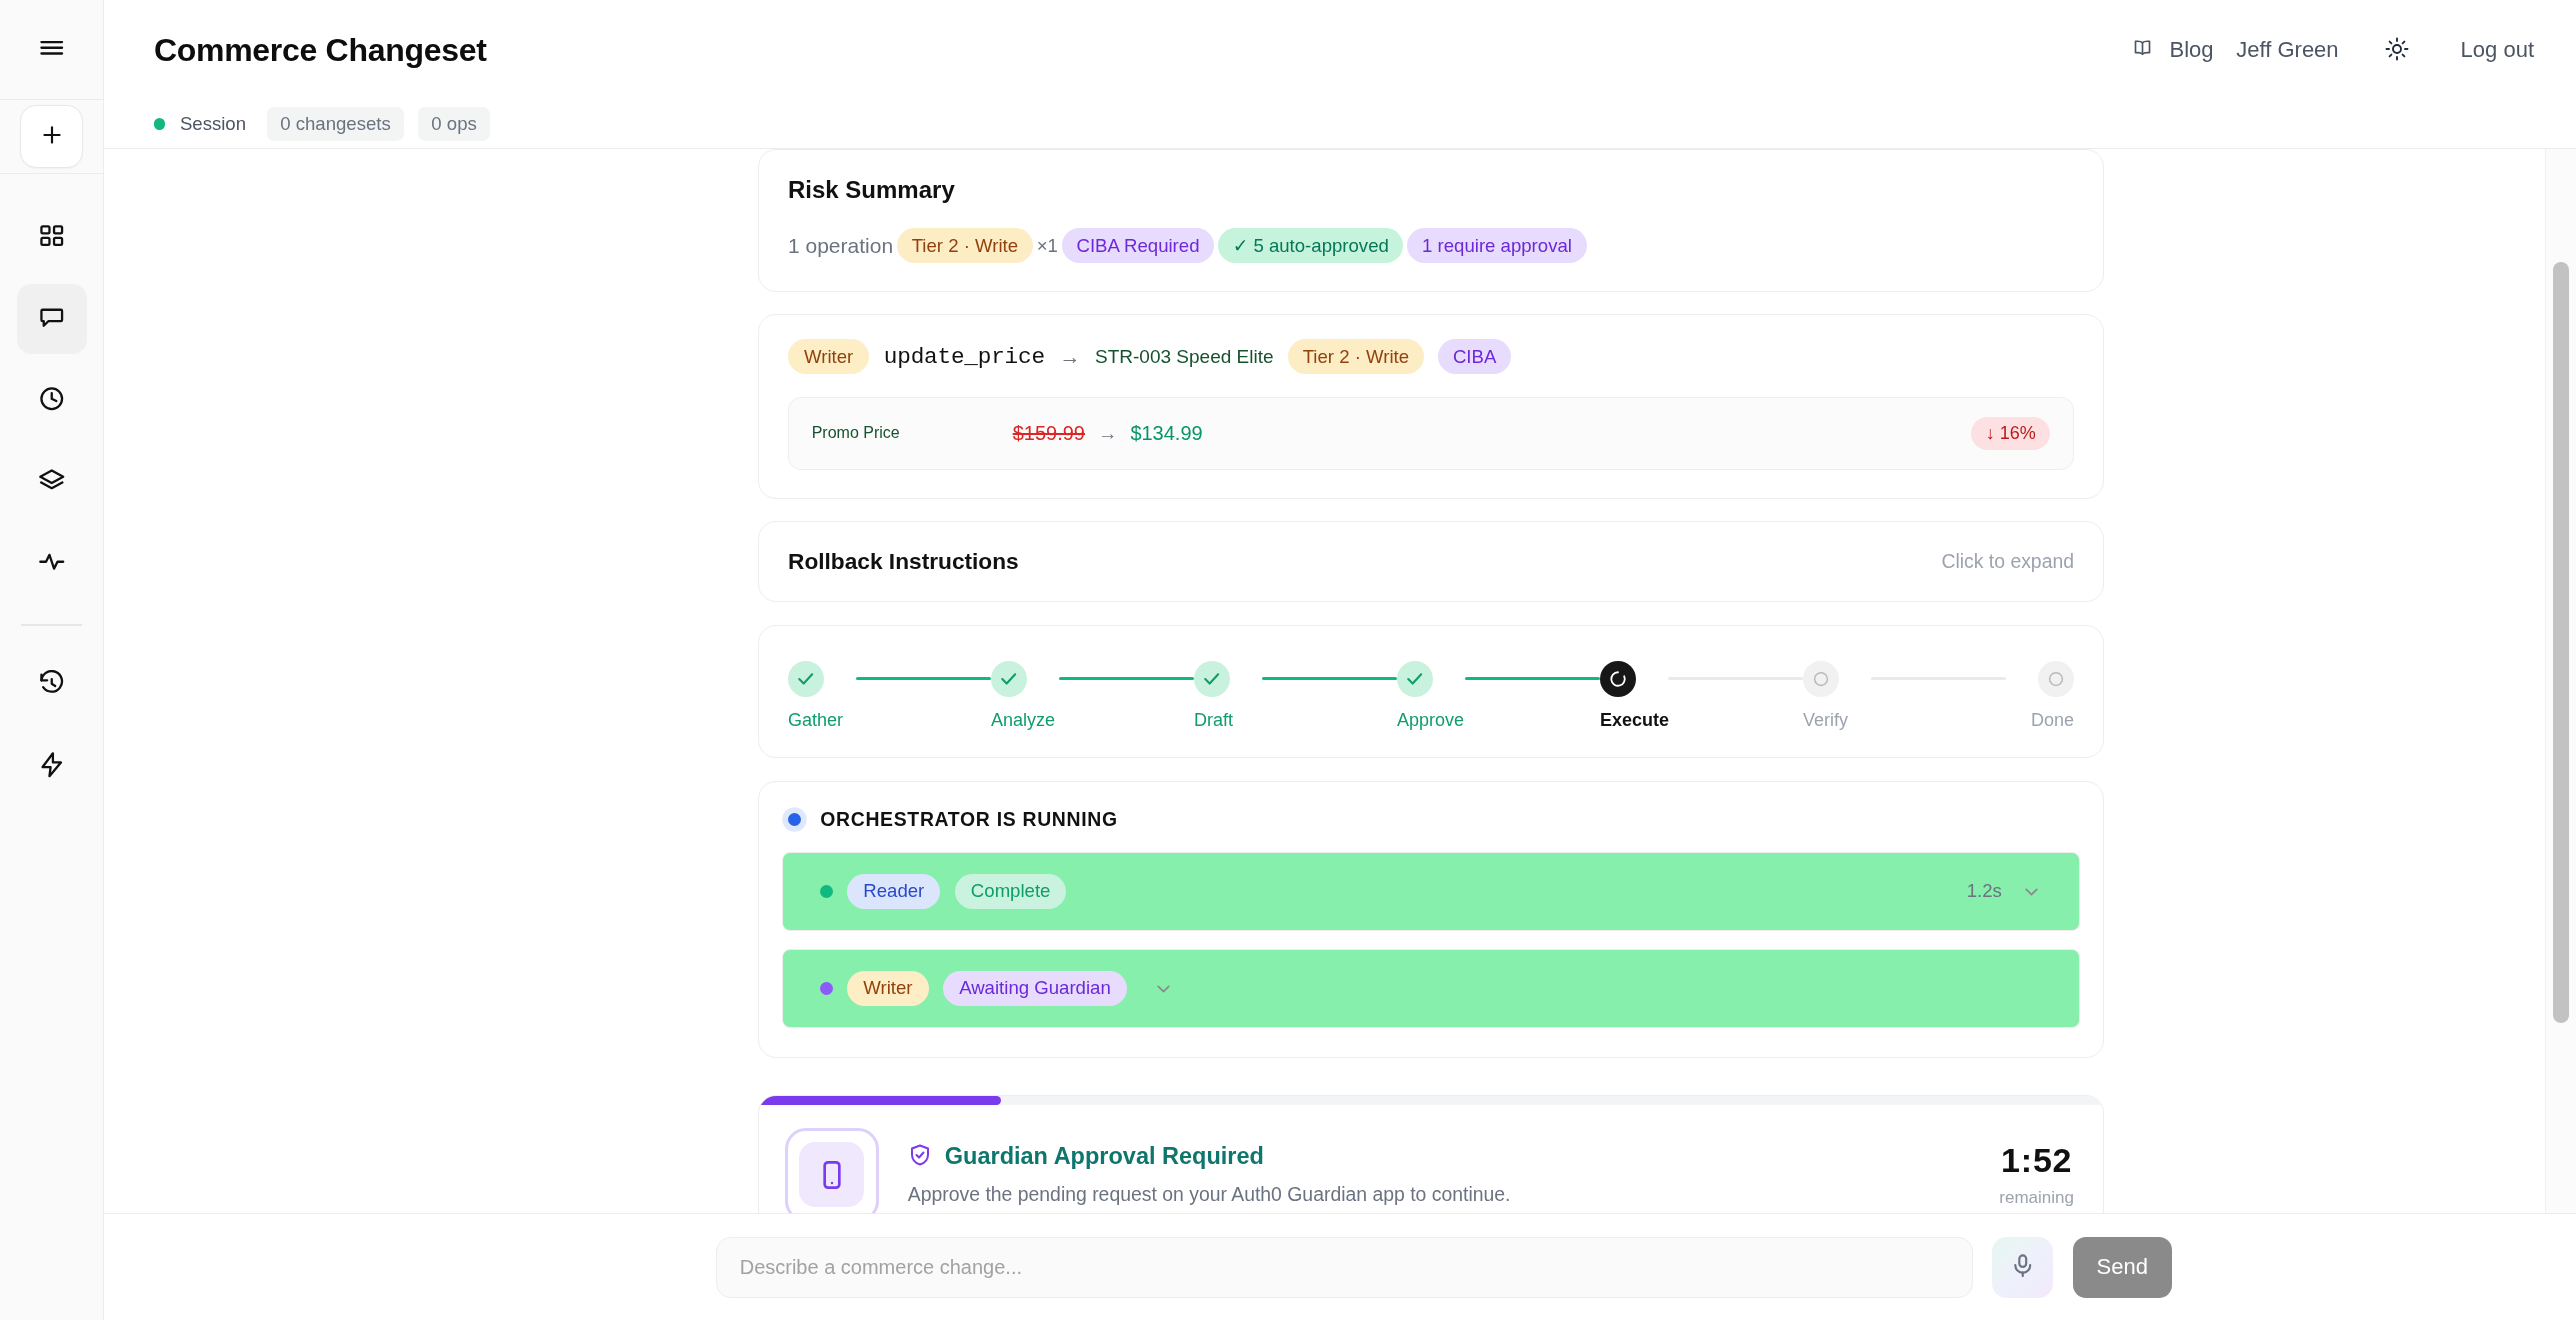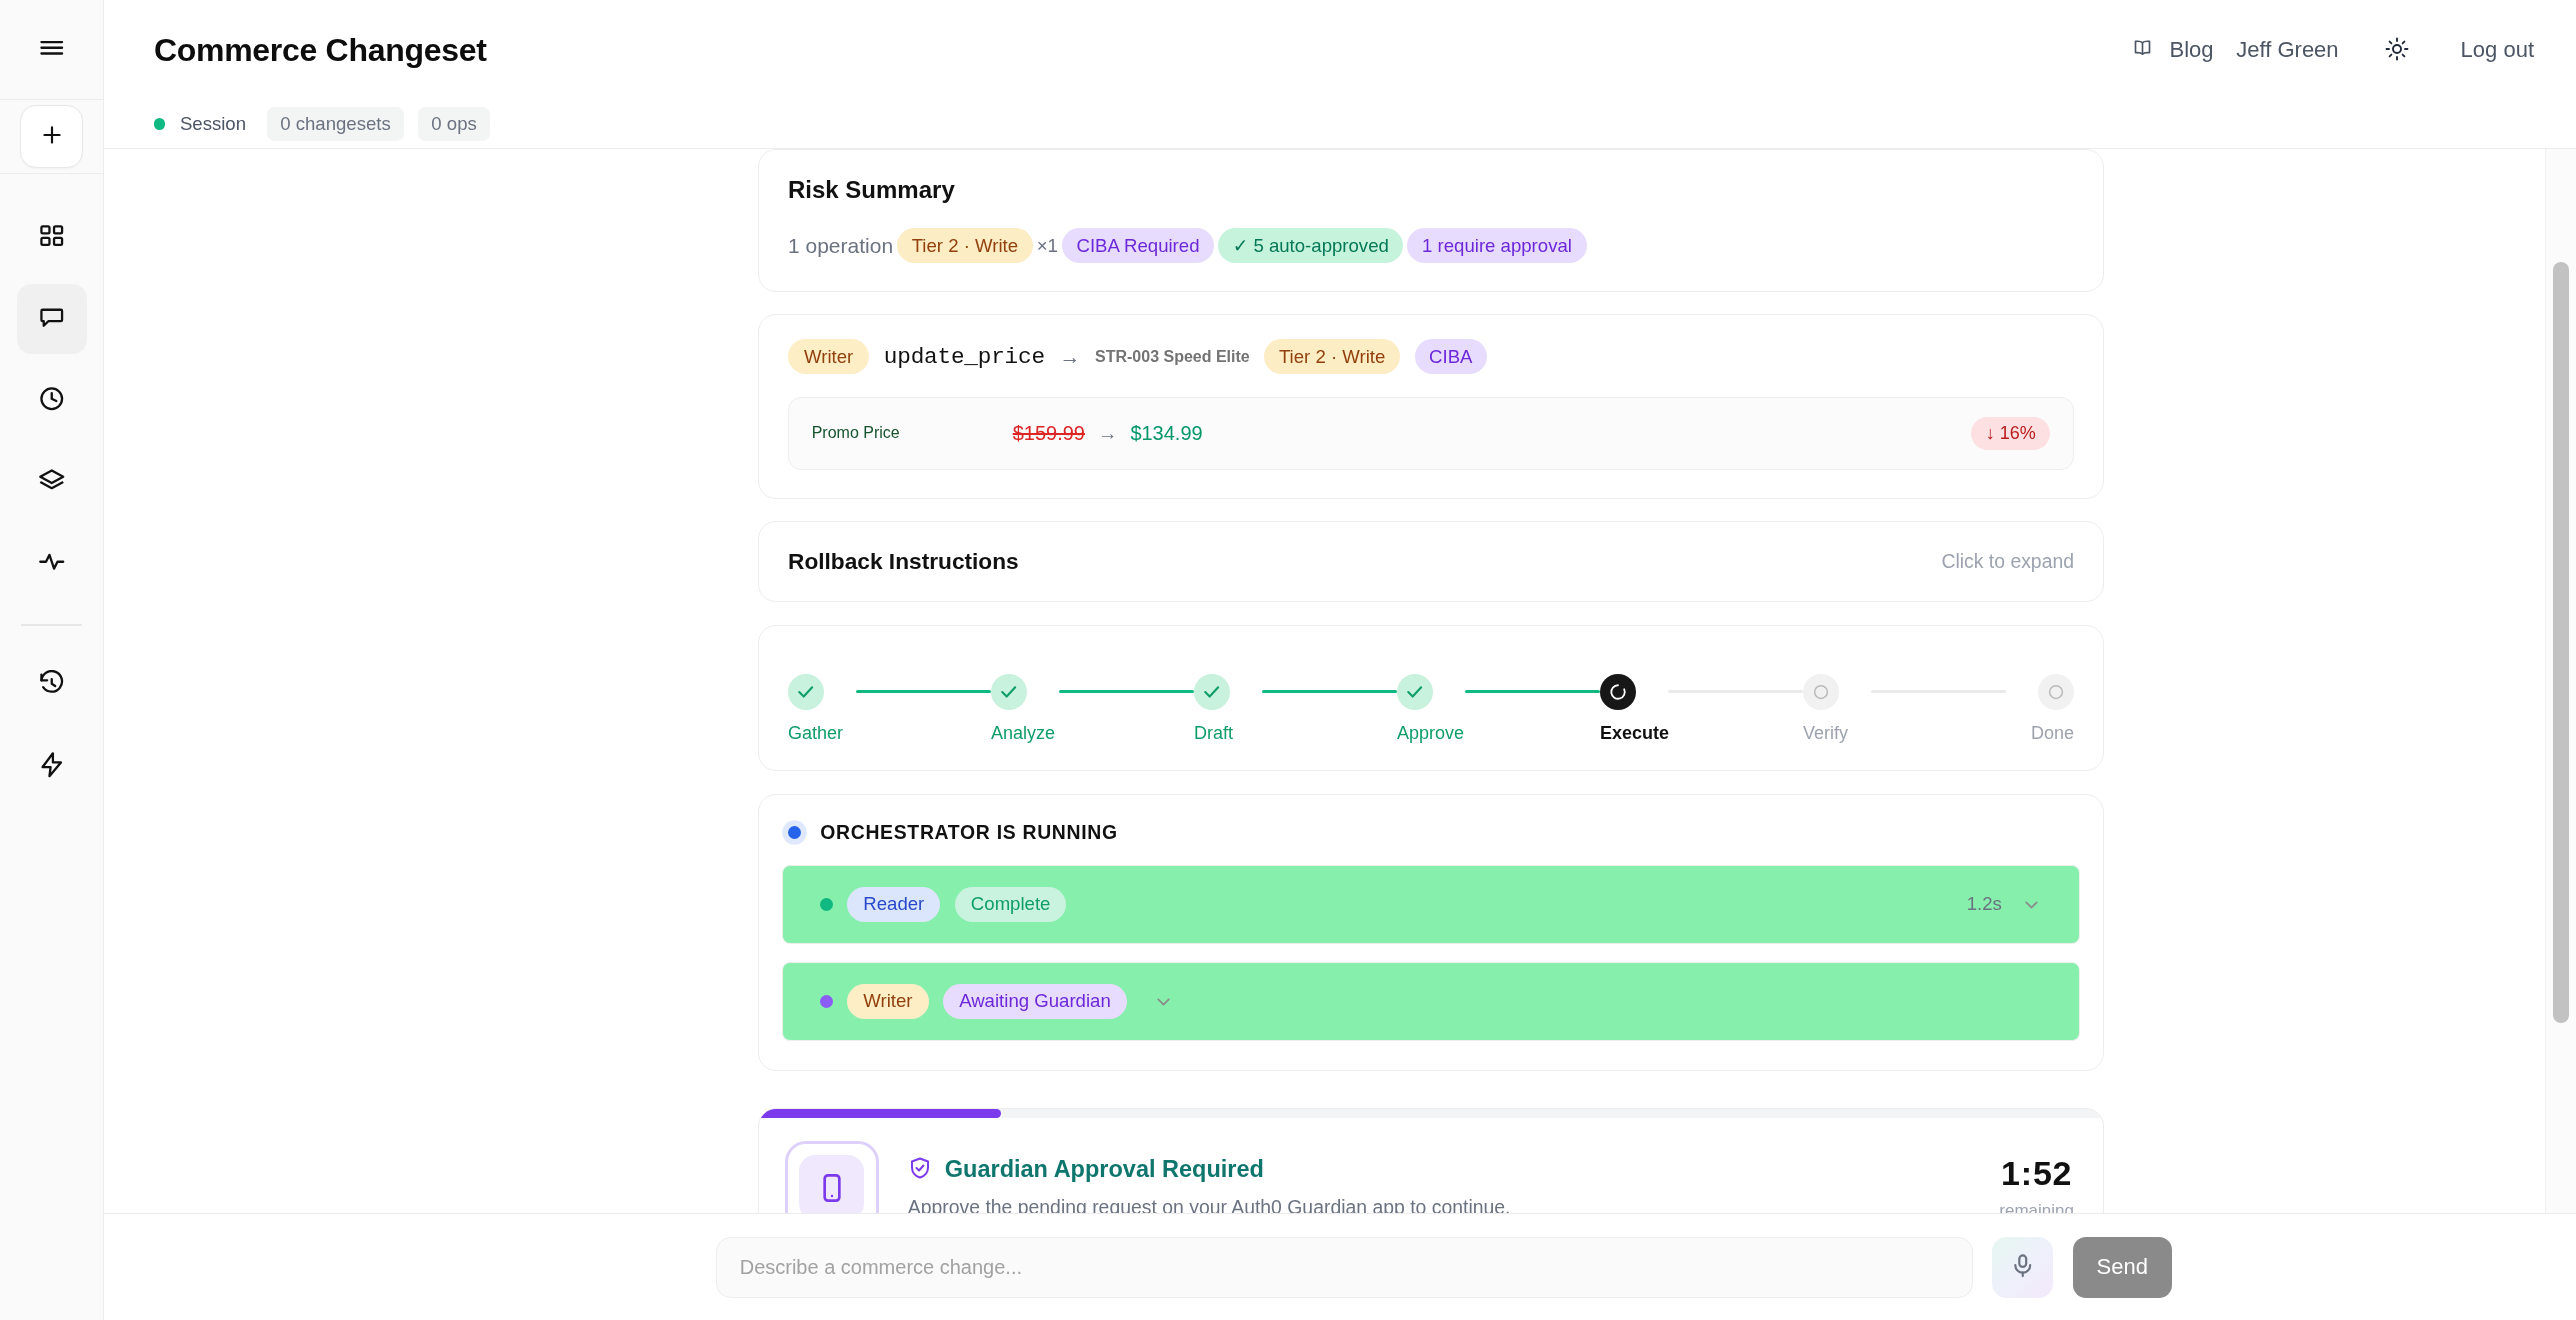--- a/index.html
+++ b/index.html
@@ -98,42 +98,42 @@
   .pill-purple { background: #e7dcfd; color: #6d28d9; }
   .pill-green { background: #c6f3dc; color: #047857; }
   .x1 { font-size: 18.6px; color: #6b7280; }
 
   
   .op { padding: 24px 29px 27.5px; }
   .op-head { display: flex; align-items: center; gap: 14.6px; margin-bottom: 22.7px; flex-wrap: wrap; }
   .pill-role { background: #fdeec6; color: #92400e; font-size: 18.6px; border-radius: 808px; padding: 6.5px 16px; }
   .op-fn { font-family: "Liberation Mono", monospace; font-size: 22.7px; color: #111; letter-spacing: -0.2px; }
   .arrowc { font-size: 21px; color: #6b7280; }
-  .op-target { font-size: 16px; color: #737373; font-weight: 700; }
+  .op-target { font-size: 19px; color: #14532d; font-weight: 400; }
   .op-inner {
     border: 1.6px solid #eeeeee; border-radius: 13px; background: #fbfbfb;
     padding: 19.4px 22.7px; display: flex; align-items: center;
   }
   .field-label { font-size: 16px; color: #14532d; width: 201px; flex: none; }
   .old-price { font-size: 20px; color: #dc2626; text-decoration: line-through; }
   .arrow-sm { font-size: 19.4px; color: #6b7280; margin: 0 13px; }
   .new-price { font-size: 20px; color: #059669; font-weight: 500; }
   .delta-pill {
     margin-left: auto; background: #fde0e2; color: #b91c1c;
     font-size: 18px; border-radius: 808px; padding: 5.7px 14.6px;
     display: flex; align-items: center; gap: 4.9px;
   }
 
   
   .rb { padding: 26px 29px; display: flex; align-items: center; justify-content: space-between; }
   .rb-title { font-size: 22.7px; font-weight: 600; color: #111; }
   .rb-expand { font-size: 19.4px; color: #9ca3af; }
 
   
-  .stepcard { padding: 48px 29px 26px; }
+  .stepcard { padding: 35px 29px 26px; }
   .stepper { display: flex; align-items: flex-start; }
   .step { display: flex; flex-direction: column; align-items: flex-start; flex: none; width: 68px; position: relative; }
   .node { width: 36px; height: 36px; border-radius: 50%; display: flex; align-items: center; justify-content: center; }
   .node.done { background: #c8f2dd; color: #0f9d6a; }
   .node.current { background: #171717; color: #fff; }
   .node.todo { background: #f1f1f1; color: #c3c3c3; }
   .step-label { font-size: 18px; margin-top: 13px; white-space: nowrap; }
   .step-label.done { color: #0f9d6a; }
   .step-label.current { color: #111; font-weight: 600; }
   .step-label.todo { color: #9ca3af; }

